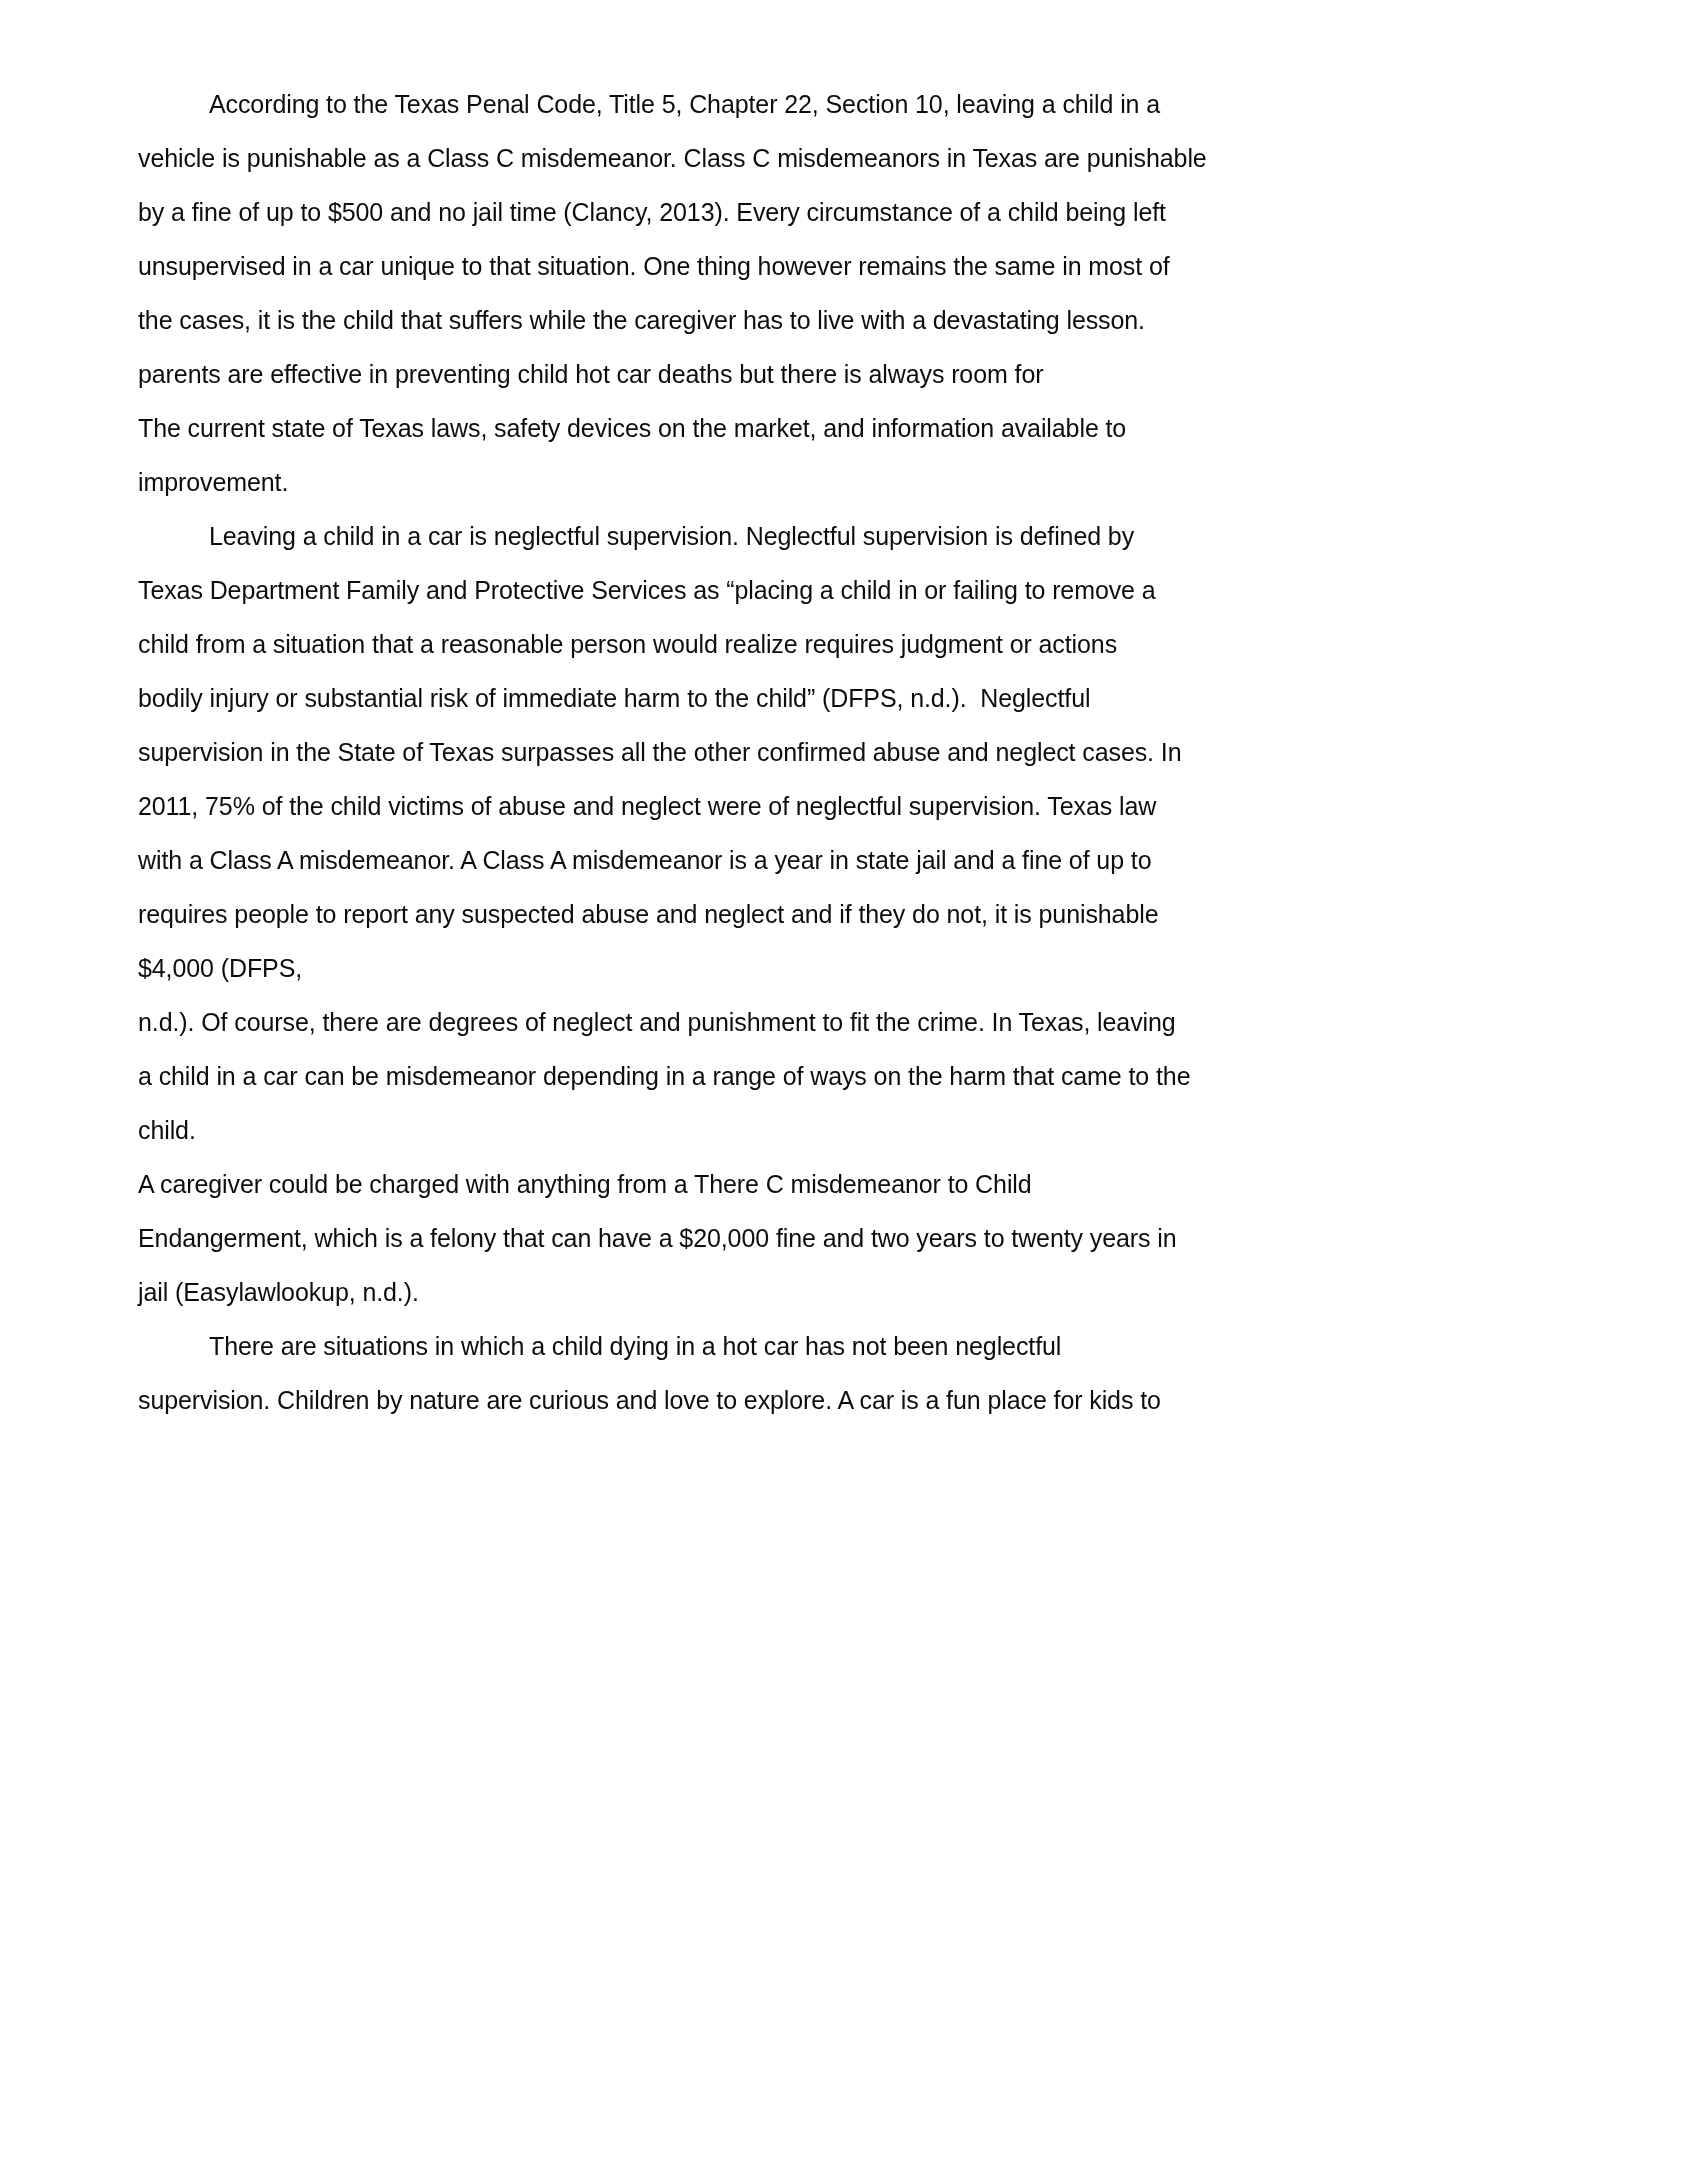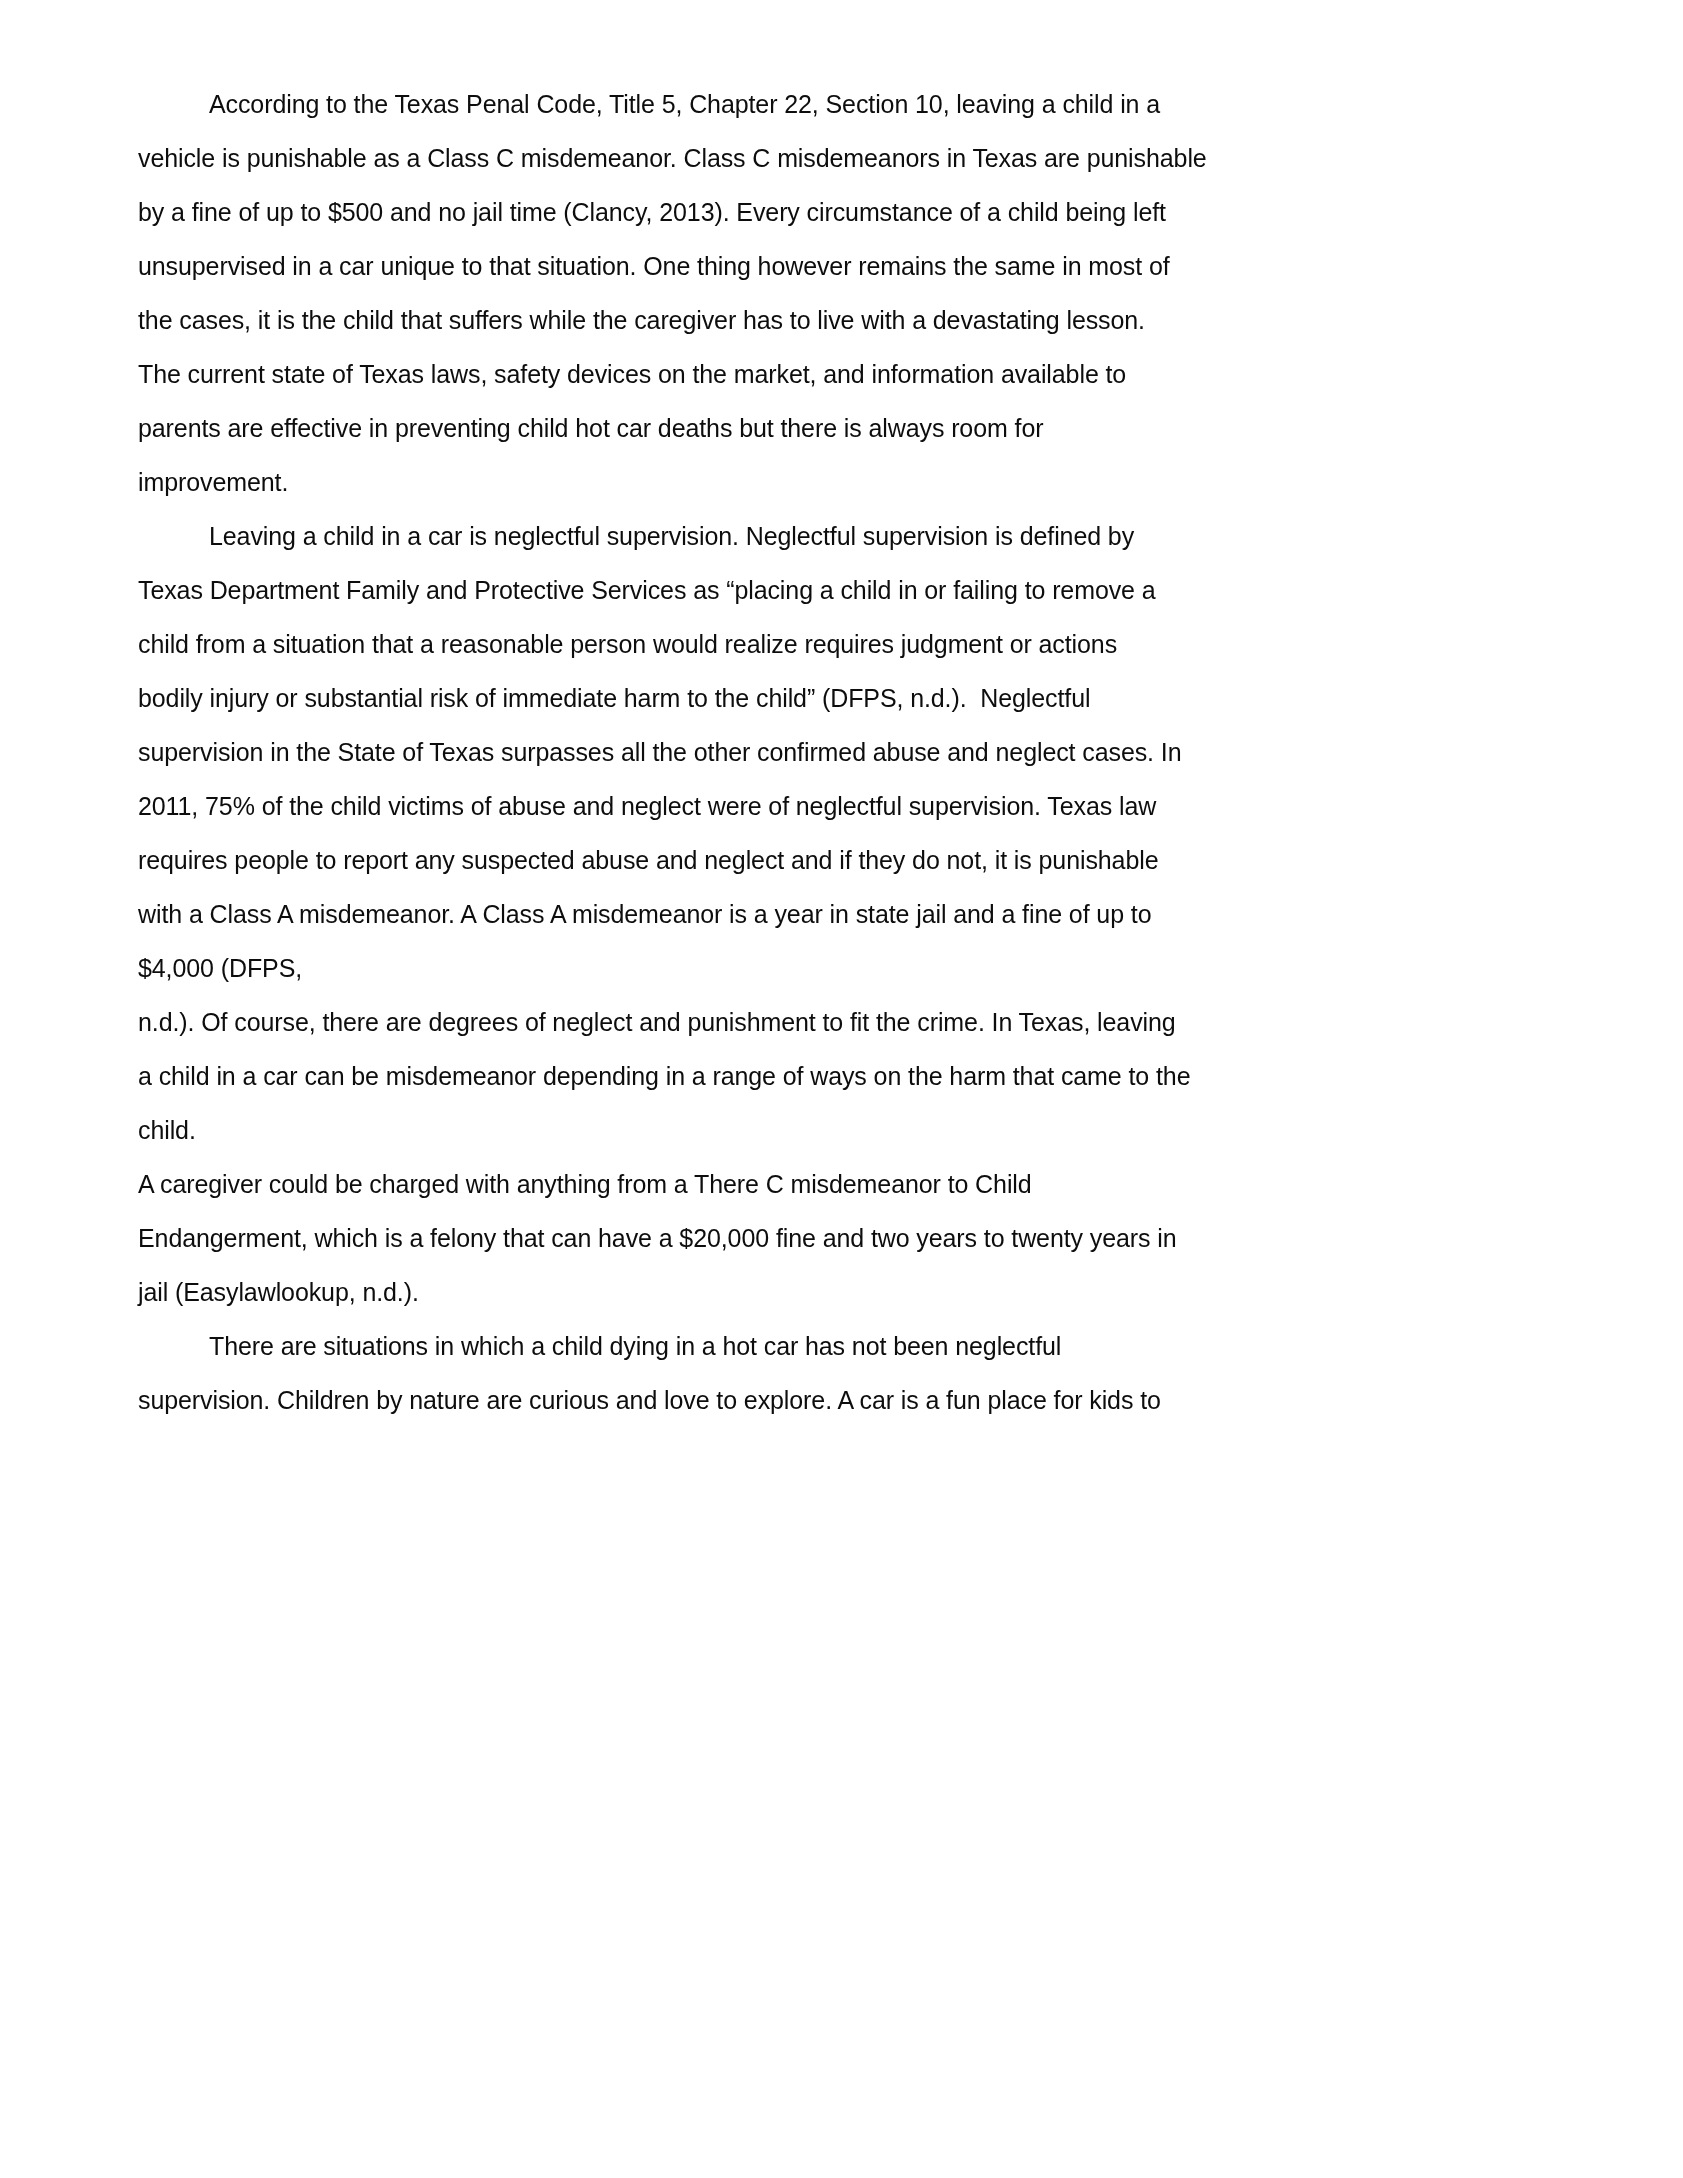--- a/index.html
+++ b/index.html
@@ -53,34 +53,34 @@
 
 <div id="page">
   <div id="doc-body">
 
     <div class="para">
       <span class="line indent">According to the Texas Penal Code, Title 5, Chapter 22, Section 10, leaving a child in a</span>
       <span class="line">vehicle is punishable as a Class C misdemeanor. Class C misdemeanors in Texas are punishable</span>
       <span class="line">by a fine of up to $500 and no jail time (Clancy, 2013). Every circumstance of a child being left</span>
       <span class="line">unsupervised in a car unique to that situation. One thing however remains the same in most of</span>
       <span class="line">the cases, it is the child that suffers while the caregiver has to live with a devastating lesson.</span>
+      <span class="line">parents are effective in preventing child hot car deaths but there is always room for</span>
       <span class="line">The current state of Texas laws, safety devices on the market, and information available to</span>
-      <span class="line">parents are effective in preventing child hot car deaths but there is always room for</span>
       <span class="line">improvement.</span>
     </div>
 
     <div class="para">
       <span class="line indent">Leaving a child in a car is neglectful supervision. Neglectful supervision is defined by</span>
       <span class="line">Texas Department Family and Protective Services as “placing a child in or failing to remove a</span>
       <span class="line">child from a situation that a reasonable person would realize requires judgment or actions</span>
       <span class="line">bodily injury or substantial risk of immediate harm to the child” (DFPS, n.d.).  Neglectful</span>
       <span class="line">supervision in the State of Texas surpasses all the other confirmed abuse and neglect cases. In</span>
       <span class="line">2011, 75% of the child victims of abuse and neglect were of neglectful supervision. Texas law</span>
+      <span class="line">with a Class A misdemeanor. A Class A misdemeanor is a year in state jail and a fine of up to</span>
       <span class="line">requires people to report any suspected abuse and neglect and if they do not, it is punishable</span>
-      <span class="line">with a Class A misdemeanor. A Class A misdemeanor is a year in state jail and a fine of up to</span>
       <span class="line">$4,000 (DFPS,</span>
       <span class="line">n.d.). Of course, there are degrees of neglect and punishment to fit the crime. In Texas, leaving</span>
       <span class="line">a child in a car can be misdemeanor depending in a range of ways on the harm that came to the</span>
       <span class="line">child.</span>
     </div>
 
     <div class="para">
       <span class="line tight">A caregiver could be charged with anything from a There C misdemeanor to Child</span>
       <span class="line tight">Endangerment, which is a felony that can have a $20,000 fine and two years to twenty years in</span>
       <span class="line tight">jail (Easylawlookup, n.d.).</span>

